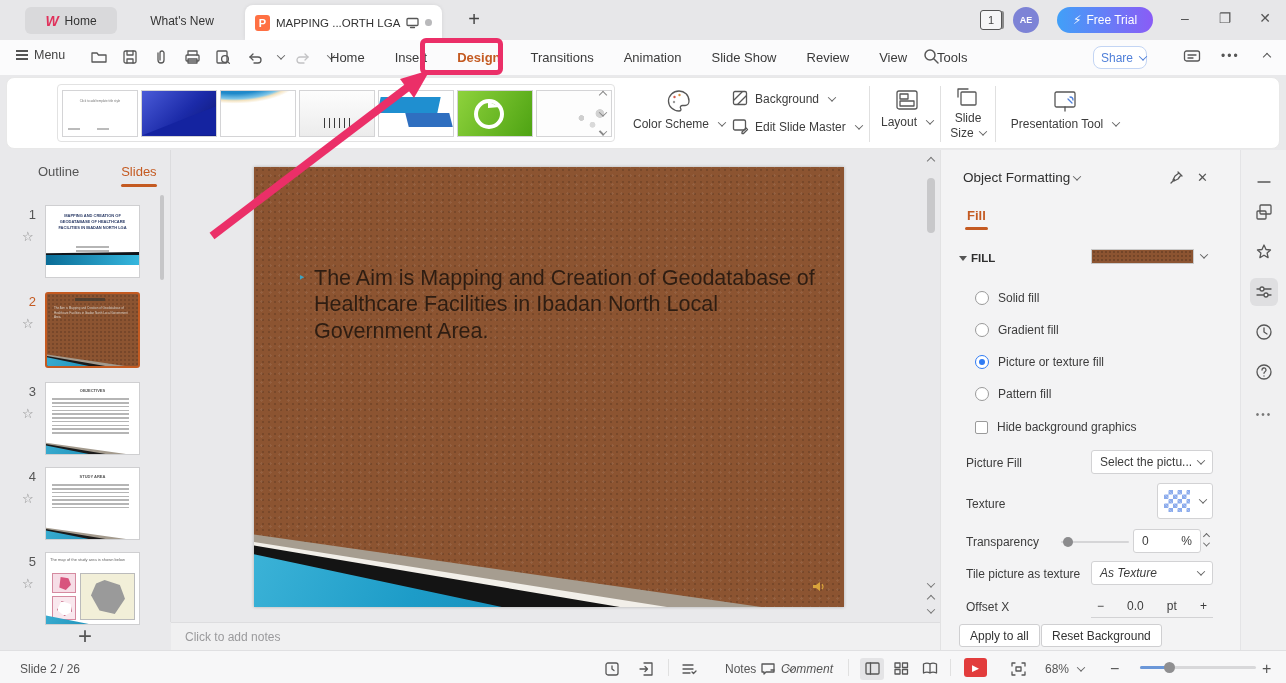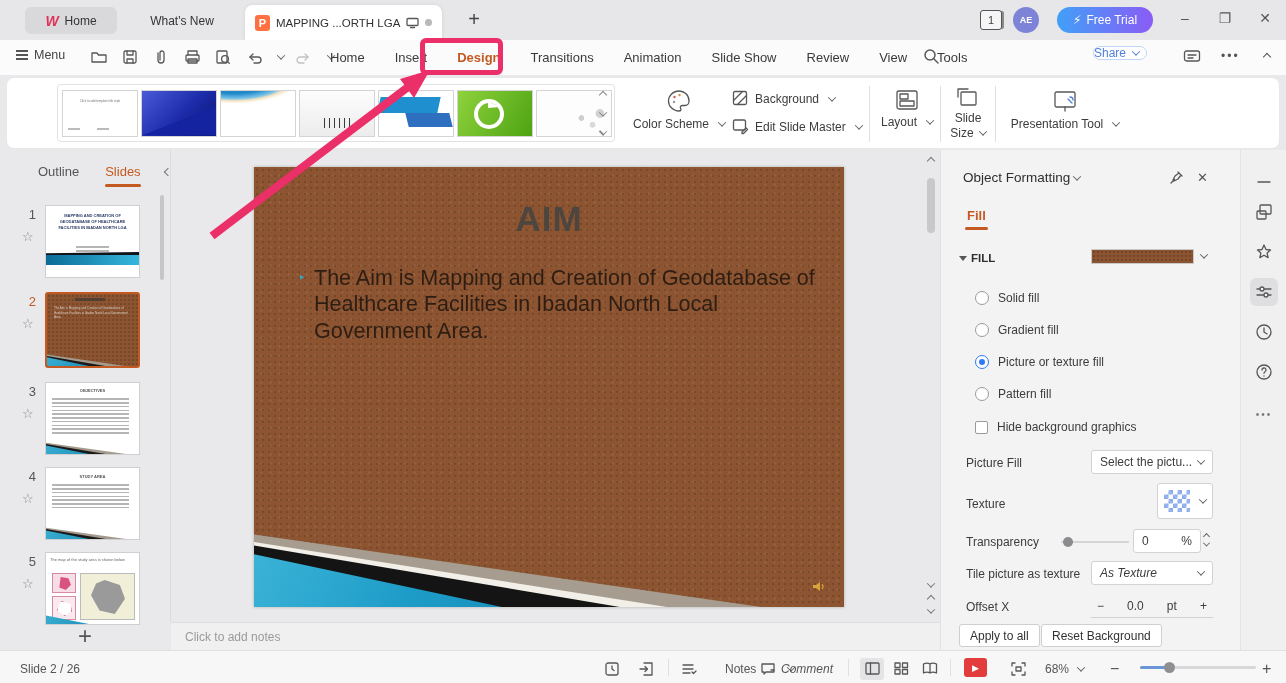--- a/index.html
+++ b/index.html
@@ -32,42 +32,42 @@
   .menu-btn { position:absolute; left:16px; top:8px; display:flex; gap:6px; align-items:center; color:#444; font-size:12.5px; }
   .hamb { display:inline-block; width:12px; }
   .hamb i { display:block; height:1.6px; background:#555; margin:2.4px 0; }
   .qat { position:absolute; left:88px; top:6px; display:flex; gap:9px; align-items:center; }
   .qat .qbtn { width:22px; height:22px; display:flex; align-items:center; justify-content:center; }
   .mtabs { position:absolute; left:328px; top:0; height:35px; display:flex; align-items:center; gap:26px; font-size:13px; color:#3a3a3a; }
   .mtab { position:relative; padding:4px 2px; white-space:nowrap; }
   .mtab.active { color:var(--accent-orange,#c45a21); font-weight:bold; }
   .mtab.active::after { content:""; position:absolute; left:2px; right:2px; bottom:-4px; height:3px; border-radius:2px; background:var(--accent-orange,#c45a21); }
   .search-btn { position:absolute; left:923px; top:8px; }
-  .share-btn { position:absolute; left:1093px; top:6px; width:54px; height:14px; border:1px solid #c3d5f4; border-radius:8px; color:var(--share-blue,#4f7fd9); font-size:12px; display:flex; align-items:center; justify-content:flex-start; gap:3px; background:#fff; }
+  .share-btn { position:absolute; left:1093px; top:6px; width:54px; height:23px; border:1px solid #c3d5f4; border-radius:8px; color:var(--share-blue,#4f7fd9); font-size:12px; display:flex; align-items:center; justify-content:flex-end; gap:3px; background:#fff; }
   .share-btn .chev { border-color:var(--share-blue,#4f7fd9); }
   .mb-right-icon { position:absolute; top:9px; }
 
   
   .ribbon { position:absolute; left:6px; top:77px; width:1274px; height:72px; background:#fff; border:1px solid #e8e8e8; border-radius:8px; }
   .gallery { position:absolute; left:50px; top:6px; width:558px; height:58px; border:1px solid #e2e2e2; border-radius:4px; display:flex; align-items:center; padding:4px 4px; gap:3px; }
   .theme { width:76px; height:47px; border:1px solid #d4d4d6; background:#fff; position:relative; overflow:hidden; flex:none; }
   .theme .tx { position:absolute; left:6px; right:6px; top:8px; font-size:3px; color:#777; text-align:center; line-height:1.4; }
   .theme .bar { position:absolute; left:5px; height:1.5px; background:#bbb; }
   .gal-scroll { position:absolute; right:4px; top:4px; width:14px; height:50px; display:flex; flex-direction:column; align-items:center; justify-content:space-between; padding:3px 0; }
   .gal-scroll .chev { margin:0; border-color:#888; }
   .rgroup { position:absolute; top:0; height:72px; }
   .big-btn { display:flex; flex-direction:column; align-items:center; gap:3px; font-size:12px; color:#3c3c3c; }
   .row-btn { display:flex; align-items:center; gap:6px; font-size:12px; color:#3c3c3c; white-space:nowrap; }
 
   
   .sidebar { position:absolute; left:0; top:150px; width:170px; height:472px; background:#e9e9eb; }
   .sb-tabs { position:absolute; left:0; top:14px; width:170px; display:flex; align-items:center; }
   .sb-tab { font-size:13px; color:#555; }
   .sb-tab.outline { margin-left:38px; }
-  .sb-tab.slides { margin-left:26px; color:var(--accent-orange,#c45a21); position:relative; }
+  .sb-tab.slides { margin-left:42px; color:var(--accent-orange,#c45a21); position:relative; }
   .sb-tab.slides::after { content:""; position:absolute; left:0; right:0; bottom:-8px; height:3px; border-radius:2px; background:var(--accent-orange,#c45a21); }
   .sb-collapse { margin-left:20px; }
   .sb-collapse .chev { transform:rotate(135deg); border-color:#777; }
   .thumb-row { position:absolute; left:0; width:170px; }
   .t-num { position:absolute; left:22px; top:2px; font-size:13px; color:#555; width:14px; text-align:right; }
   .t-star { position:absolute; left:22px; top:24px; font-size:13px; color:#8a8a8a; }
   .thumb { position:absolute; left:45px; top:0; width:95px; background:#fff; border:1px solid #cfcfd1; overflow:hidden; }
   .thumb.sel { border:2px solid var(--accent-orange,#c45a21); border-radius:3px; }
   .mini-swoosh { position:absolute; left:0; bottom:0; width:100%; height:100%; }
   .msw-gray { position:absolute; inset:0; clip-path:polygon(0 84%,86% 100%,0 100%); background:#a39a8d; }
@@ -465,21 +465,20 @@
         </div>
     </div>
   </div>
 
   <div class="add-slide">+</div>
   <div class="sb-scroll"></div>
 </div>
 
 <div class="editor">
   <div class="canvas">
-    <div class="slide-title">AIM</div>
     <span class="slide-bullet">‣</span>
     <div class="slide-body">The Aim is Mapping and Creation of Geodatabase of Healthcare Facilities in Ibadan North Local Government Area.</div>
     <div class="sw-gray"></div>
     <div class="sw-white"></div>
     <div class="sw-black"></div>
     <div class="sw-teal"></div>
     <svg class="spk" width="14" height="13">
       <path d="M1 5h3l4-3v9l-4-3H1z" fill="#d9a43b"></path>
         <path d="M10 4a4 4 0 0 1 0 5" stroke="#d9a43b" fill="none" stroke-width="1.2"></path>
     </svg>

